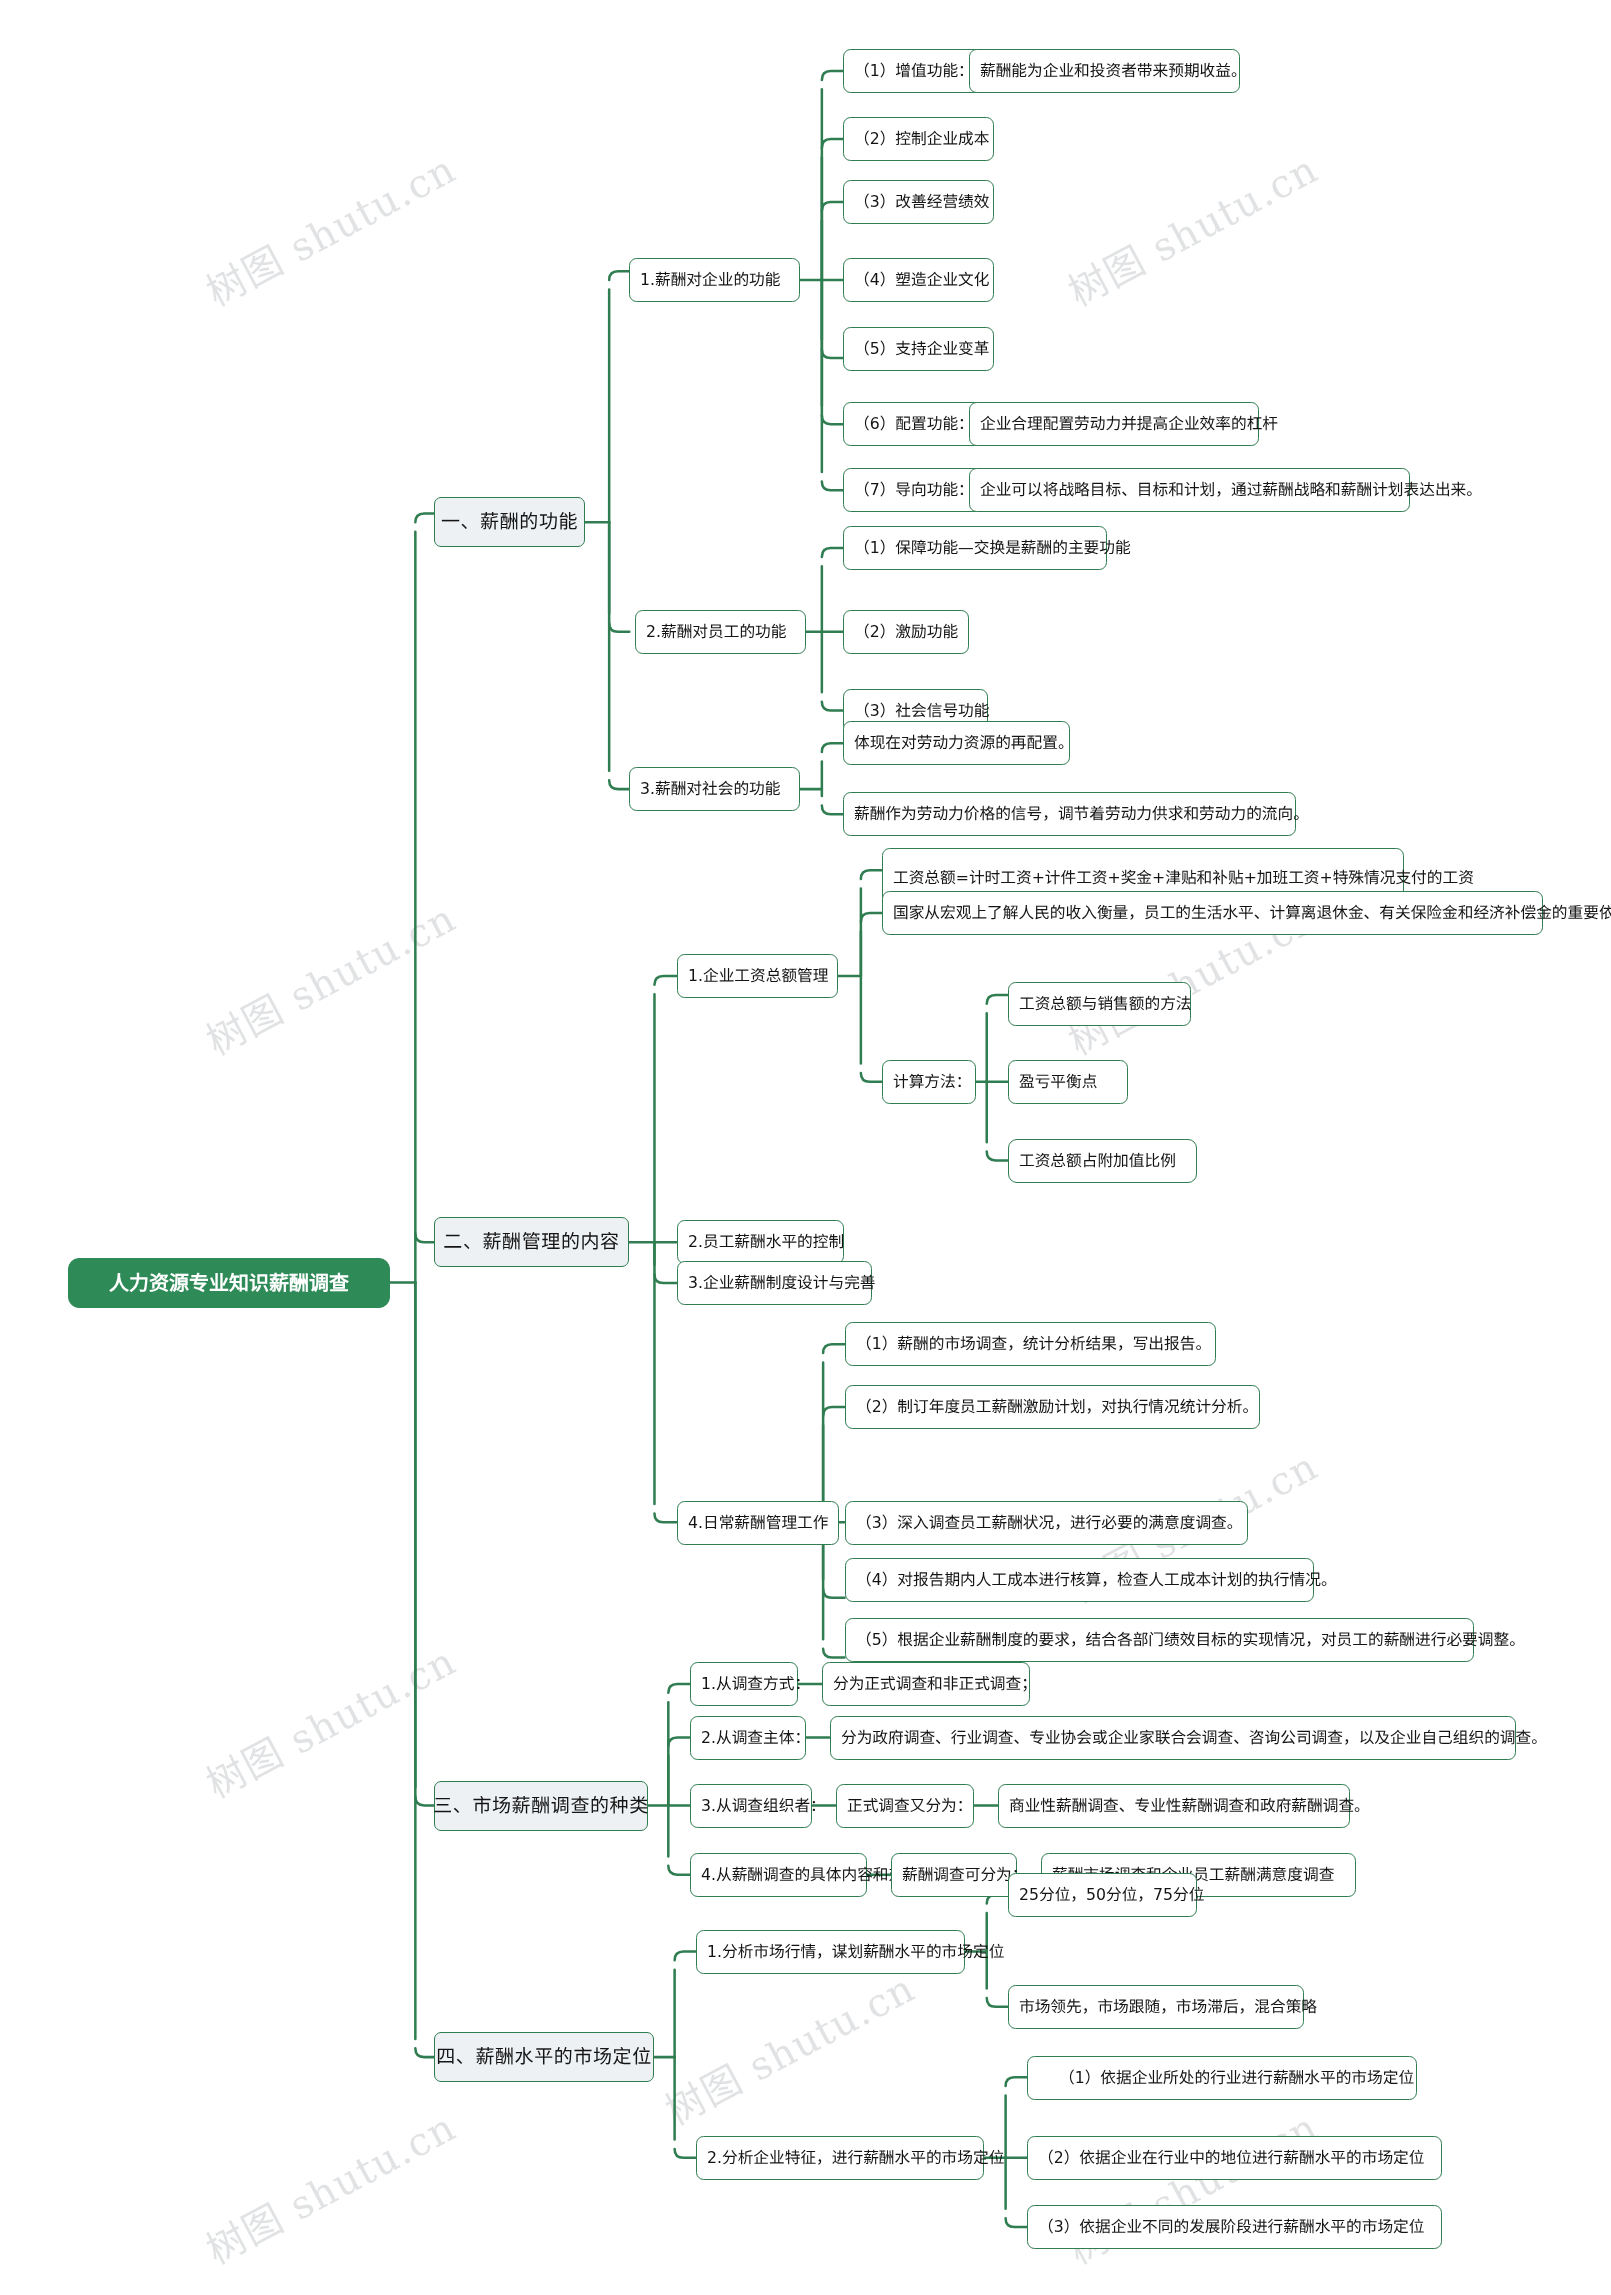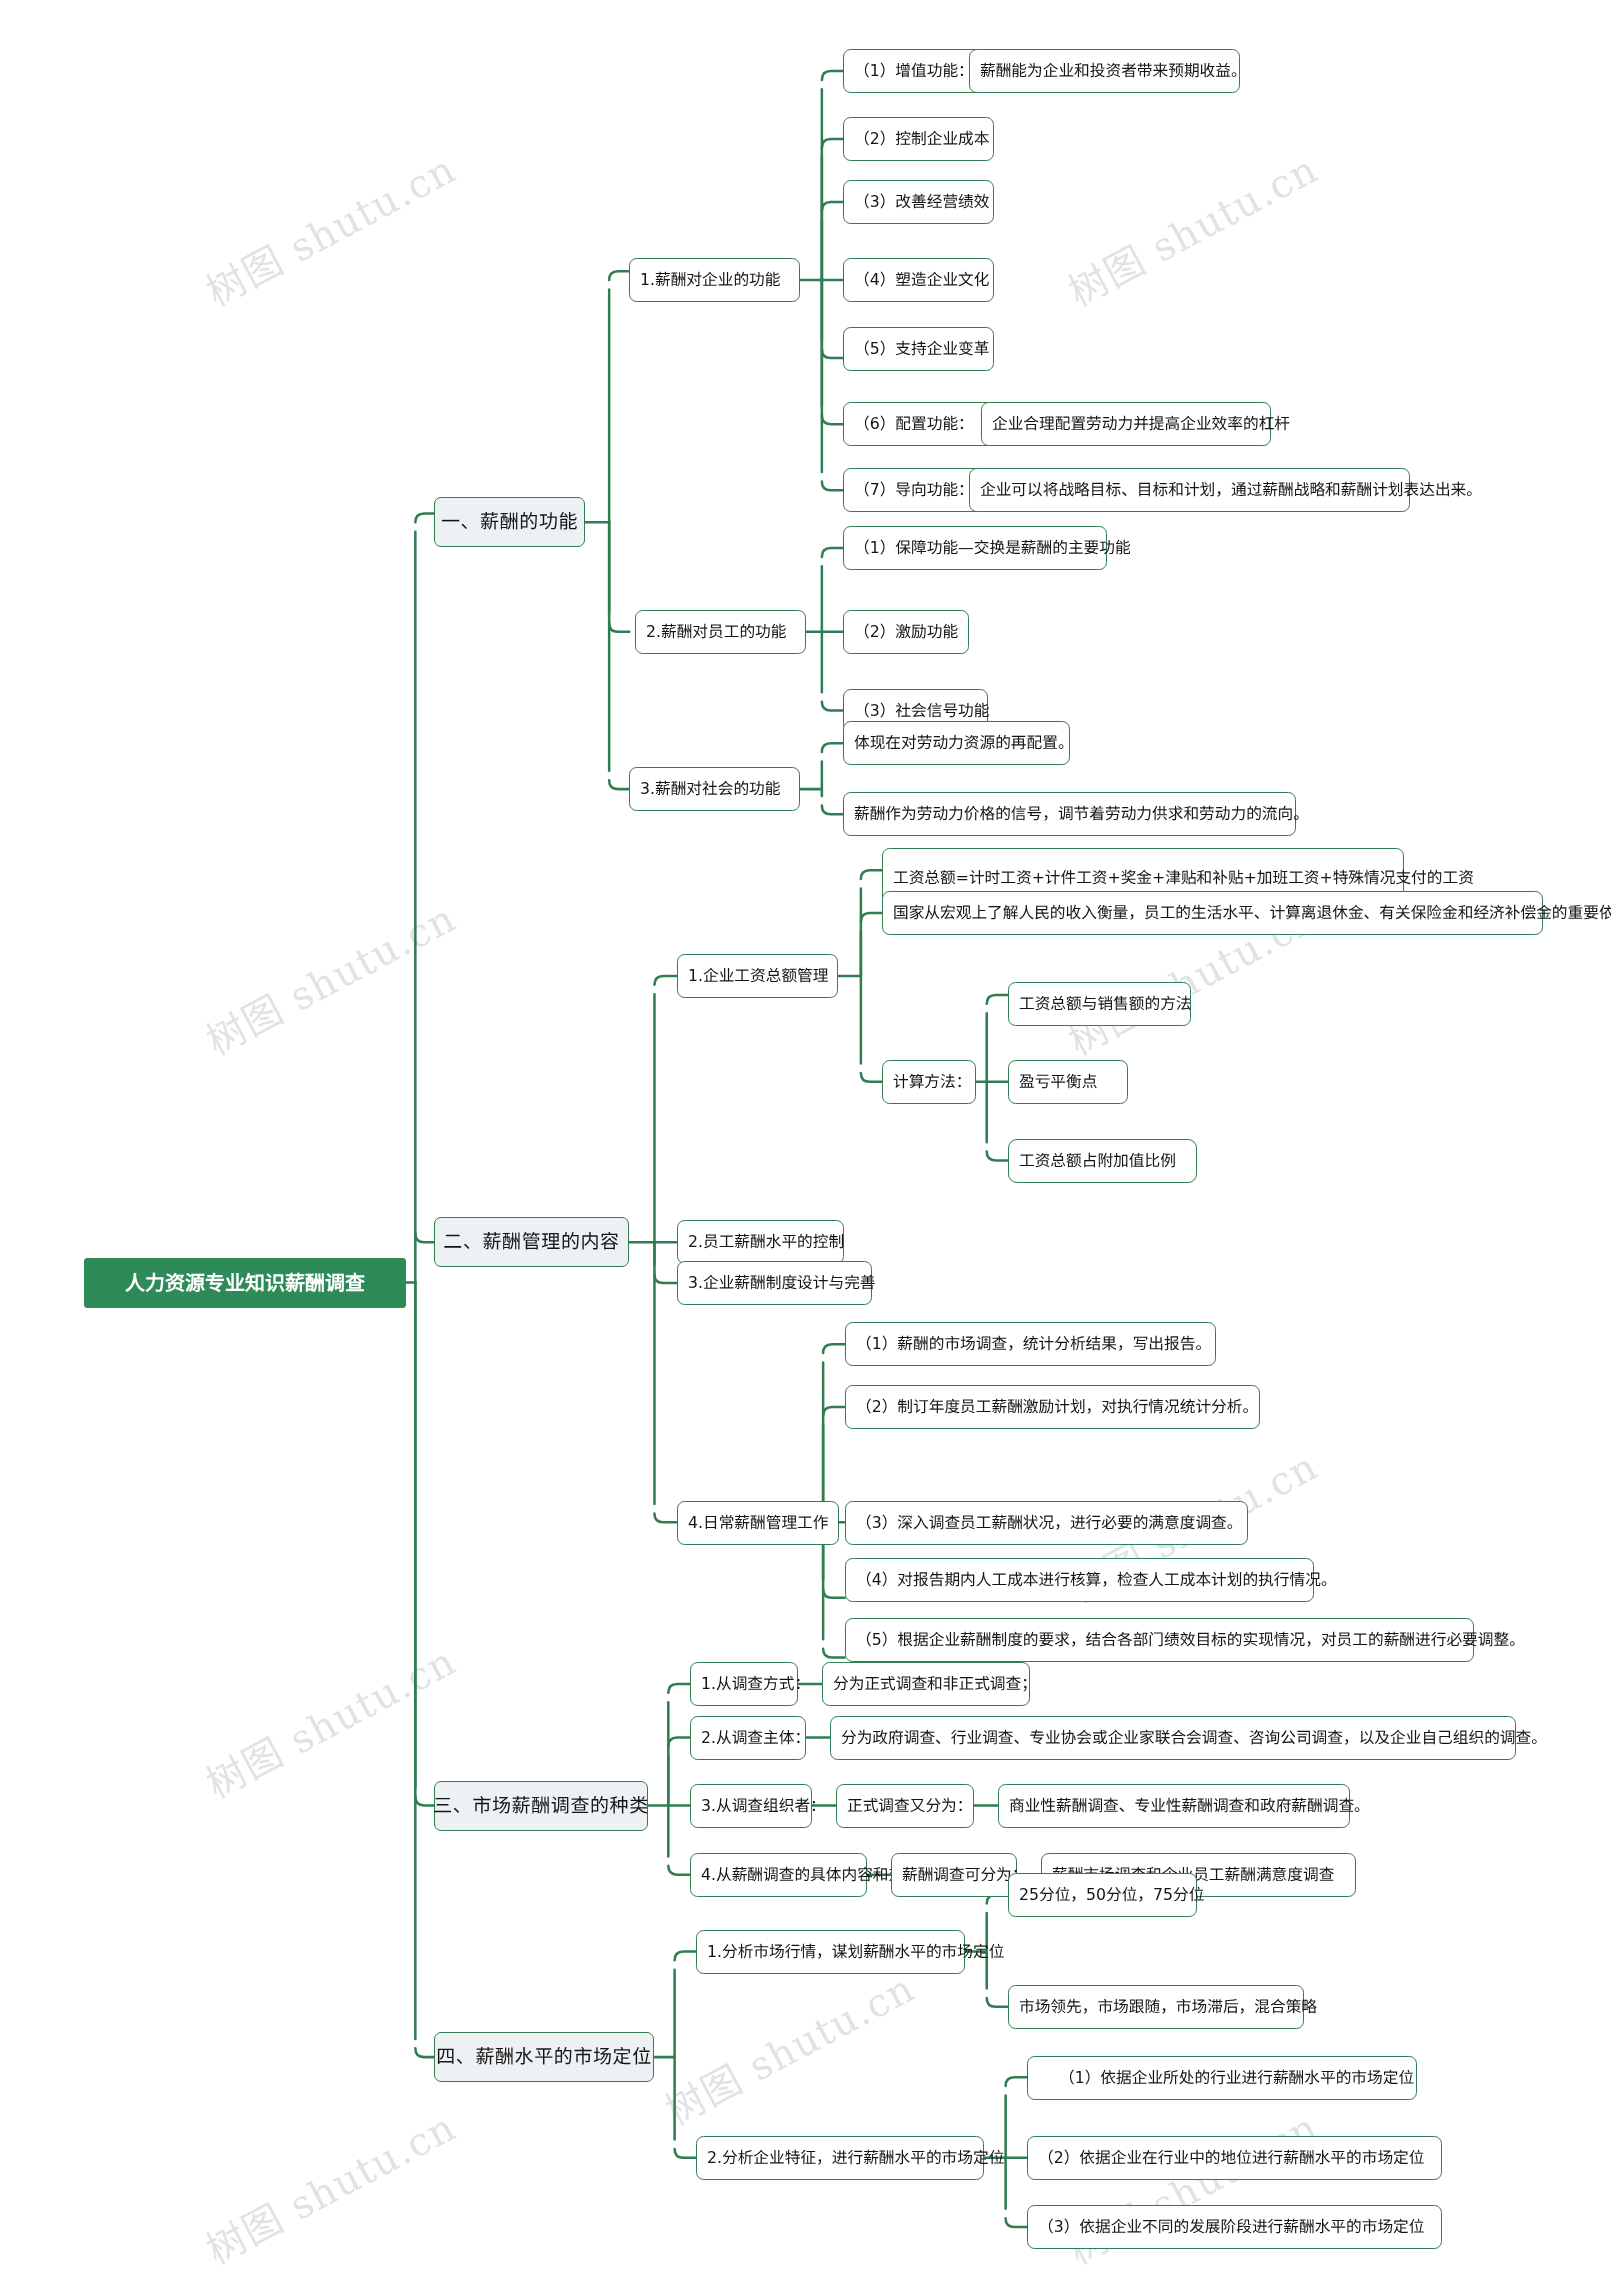--- a/index.html
+++ b/index.html
@@ -48,23 +48,22 @@
     line-height:1.25;
     white-space:nowrap;
     color:#141414;
   }
   .node.root{
     background:#2e8b57;
     border-color:#2e8b57;
     color:#ffffff;
     font-size:20px;
     font-weight:600;
-    border-radius:3px;
+    border-radius:11px;
     padding:8.8px 14px;
-    margin-left:16px;
   }
   .node.lvl1{
     background:#eef1f4;
     border-color:#2f7d50;
     font-size:19px;
     letter-spacing:0.6px;
     padding:7.6px 12.6px;
     border-radius:7px;
   }
   .node.lvl2{font-size:15.7px;}
@@ -185,21 +184,21 @@
 
   <div class="node lvl3" style="left:843px;top:49px;width:151px;height:44px;">（1）增值功能：</div>
   <div class="node lvl4" style="left:969px;top:49px;width:271px;height:44px;">薪酬能为企业和投资者带来预期收益。</div>
 
   <div class="node lvl3" style="left:843px;top:117px;width:151px;height:44px;">（2）控制企业成本</div>
   <div class="node lvl3" style="left:843px;top:180px;width:151px;height:44px;">（3）改善经营绩效</div>
   <div class="node lvl3" style="left:843px;top:258px;width:151px;height:44px;">（4）塑造企业文化</div>
   <div class="node lvl3" style="left:843px;top:327px;width:151px;height:44px;">（5）支持企业变革</div>
 
   <div class="node lvl3" style="left:843px;top:402px;width:151px;height:44px;">（6）配置功能：</div>
-  <div class="node lvl4" style="left:969px;top:402px;width:290px;height:44px;margin-left:12px;">企业合理配置劳动力并提高企业效率的杠杆</div>
+  <div class="node lvl4" style="left:969px;top:402px;width:290px;height:44px;">企业合理配置劳动力并提高企业效率的杠杆</div>
 
   <div class="node lvl3" style="left:843px;top:468px;width:151px;height:44px;">（7）导向功能：</div>
   <div class="node lvl4" style="left:969px;top:468px;width:441px;height:44px;">企业可以将战略目标、目标和计划，通过薪酬战略和薪酬计划表达出来。</div>
 
   <div class="node lvl3" style="left:843px;top:526px;width:264px;height:44px;">（1）保障功能—交换是薪酬的主要功能</div>
   <div class="node lvl3" style="left:843px;top:610px;width:126px;height:44px;">（2）激励功能</div>
   <div class="node lvl3" style="left:843px;top:689px;width:145px;height:44px;">（3）社会信号功能</div>
 
   <div class="node lvl3" style="left:843px;top:721px;width:227px;height:44px;">体现在对劳动力资源的再配置。</div>
   <div class="node lvl3" style="left:843px;top:792px;width:453px;height:44px;">薪酬作为劳动力价格的信号，调节着劳动力供求和劳动力的流向。</div>

